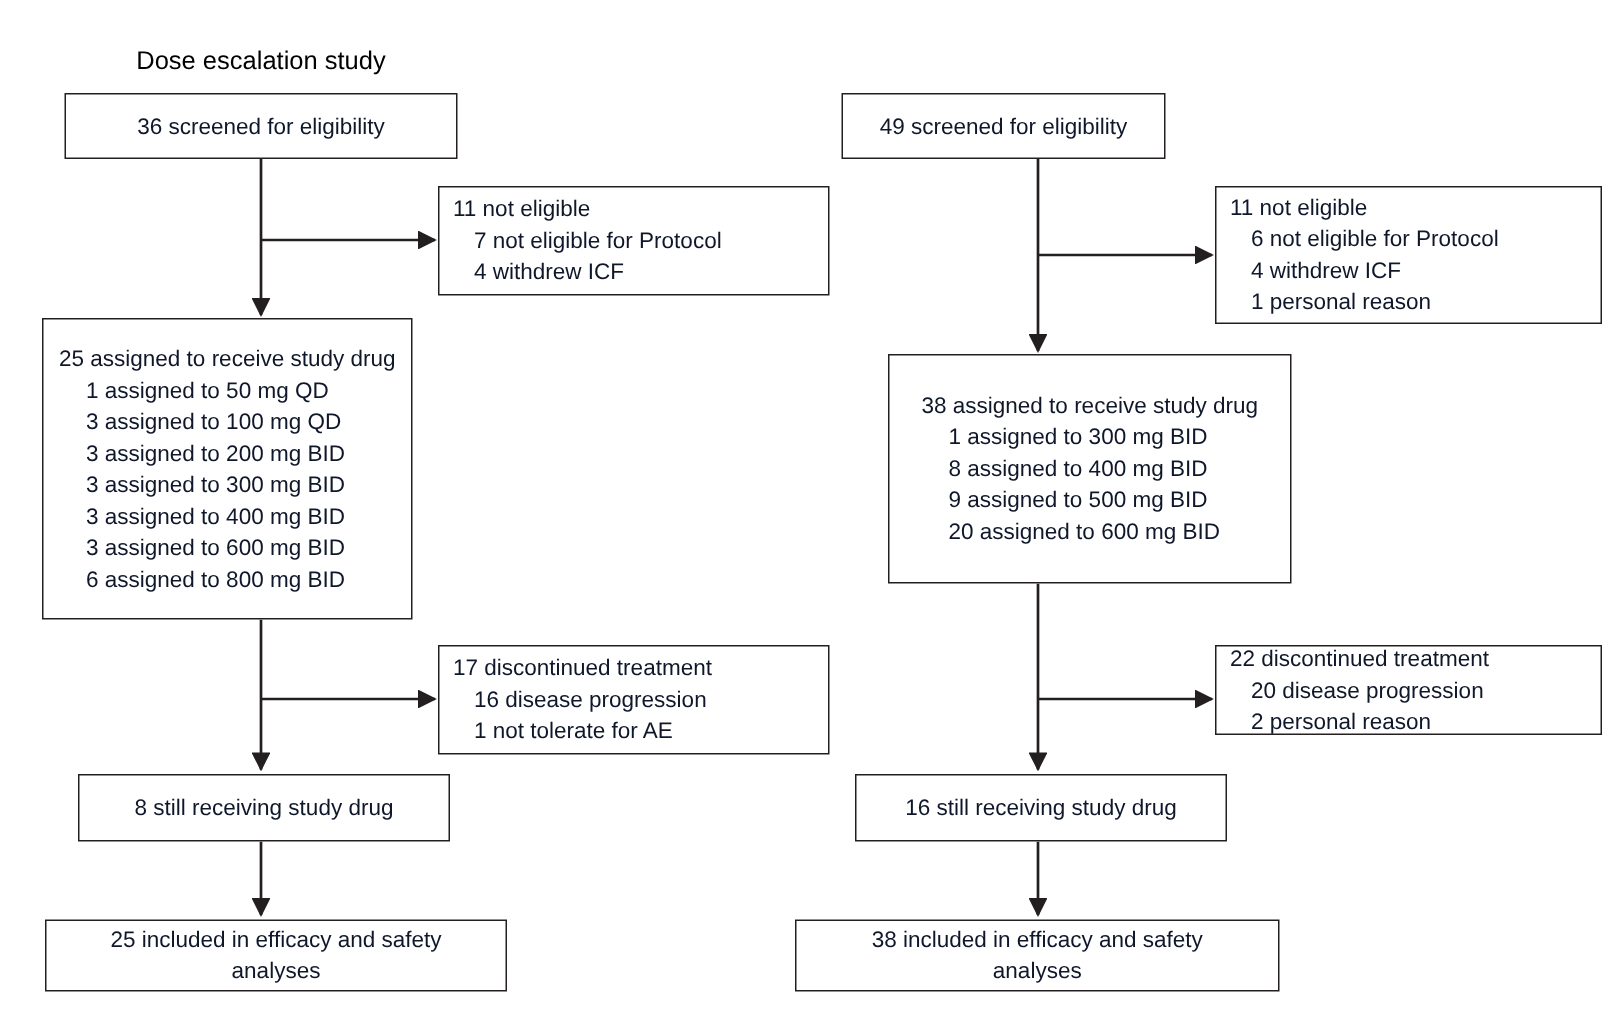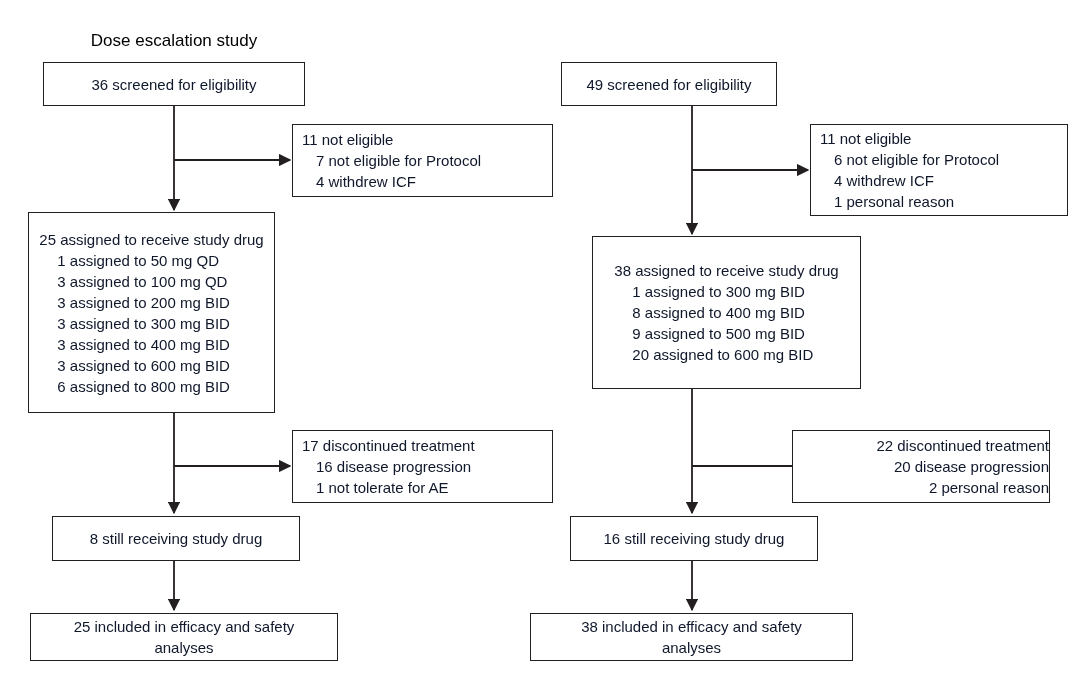--- a/index.html
+++ b/index.html
@@ -159,21 +159,21 @@
   <div class="node assign" style="left:556px; top:236px; width:269px; height:153px;margin-left:36px;">
     <div class="inner">
       <div class="line">38 assigned to receive study drug</div>
       <div class="line sub">1 assigned to 300 mg BID</div>
       <div class="line sub">8 assigned to 400 mg BID</div>
       <div class="line sub">9 assigned to 500 mg BID</div>
       <div class="line sub">20 assigned to 600 mg BID</div>
     </div>
   </div>
 
-  <div class="node listbox" style="left:792px; top:430px; width:258px; height:73px;align-items:flex-end;">
+  <div class="node listbox" style="left:810px; top:430px; width:258px; height:60px;">
     <div class="line">22 discontinued treatment</div>
     <div class="line sub">20 disease progression</div>
     <div class="line sub">2 personal reason</div>
   </div>
 
   <div class="node center" style="left:570px; top:516px; width:248px; height:45px;">
     <div class="line">16 still receiving study drug</div>
   </div>
 
   <div class="node center" style="left:530px; top:613px; width:323px; height:48px;">

